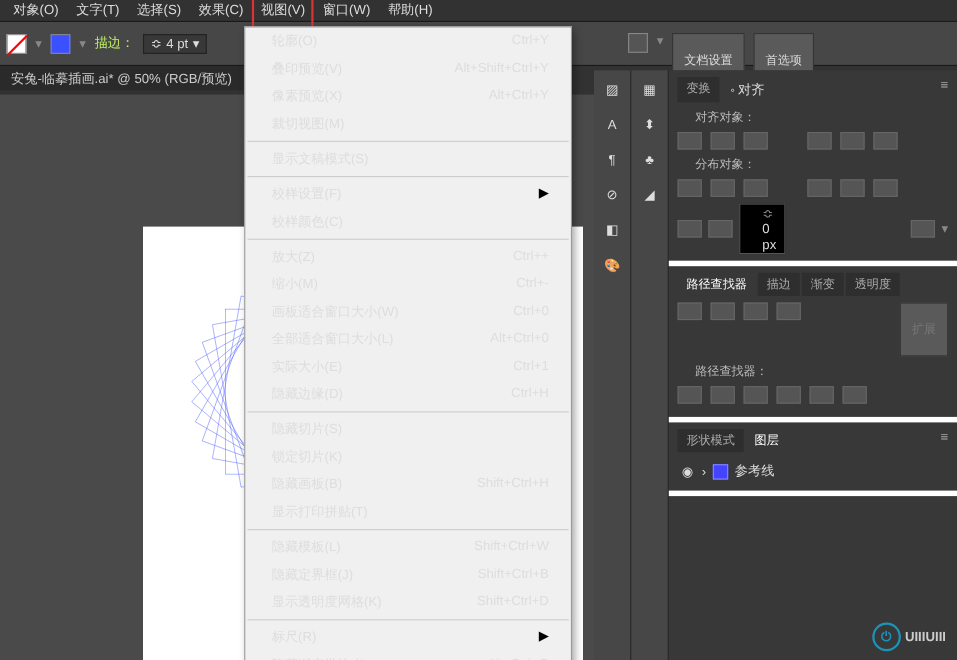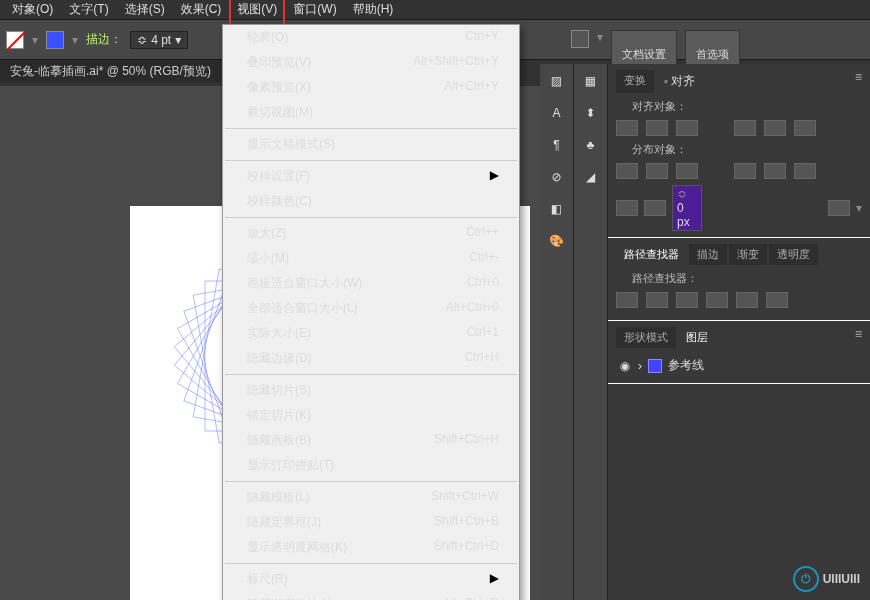--- a/index.html
+++ b/index.html
@@ -17,29 +17,29 @@
 .spiro{position:absolute;left:20px;top:20px;width:260px;height:260px}
 .dropdown{position:absolute;left:222px;top:24px;width:298px;background:#f0f0f0;border:1px solid #999;box-shadow:3px 3px 8px rgba(0,0,0,.4);z-index:100}
 .dropdown .mi{display:flex;justify-content:space-between;padding:4px 20px 4px 24px;color:#000;font-size:12px}
 .dropdown .mi.dis{color:#999}
 .dropdown hr{border:none;border-top:1px solid #ccc;margin:3px 2px}
 .dropdown .arrow{color:#000}
 .right{position:absolute;right:0;top:64px;width:330px;height:536px;background:#383838;display:flex}
 .toolstrip{width:34px;background:#474747;display:flex;flex-direction:column;align-items:center;padding-top:10px;gap:18px;border-right:1px solid #222}
 .toolstrip2{width:34px;background:#474747;display:flex;flex-direction:column;align-items:center;padding-top:10px;gap:18px;border-right:1px solid #222}
 .panels{flex:1;background:#383838;display:flex;flex-direction:column}
-.panel{border-bottom:1px solid #ffffff;padding:6px 8px}
+.panel{border-bottom:5px solid #ffffff;padding:6px 8px}
 .tabs{display:flex;gap:2px;margin-bottom:6px}
 .tab{padding:3px 8px;background:#2e2e2e;color:#aaa;font-size:11px}
 .tab.active{background:#383838;color:#fff}
 .sec-title{color:#bbb;font-size:11px;margin:4px 16px}
 .icon-row{display:flex;gap:8px;margin:6px 0}
 .ib{width:22px;height:16px;background:#555;border:1px solid #666}
 .row-sp{display:flex;align-items:center;gap:6px;font-size:11px;color:#aaa}
-.num-field{background:#4c1d95;border:1px solid #555;padding:1px 4px;color:#888;width:30px}
+.num-field{background:#000000;border:1px solid #555;padding:1px 20px;color:#888;width:30px}
 .btn{background:#5a5a5a;border:1px solid #333;padding:16px 10px;color:#ddd;font-size:11px}
 .btn.dis{color:#777}
 .layer-row{display:flex;align-items:center;gap:6px;padding:3px 2px;font-size:11px}
 .eye{width:14px;height:14px;text-align:center}
 .layer-sq{width:14px;height:14px;background:#44f;border:1px solid #88f}
 .watermark{position:absolute;right:10px;bottom:8px;color:#1a9fc9;font-size:18px;font-weight:bold;display:flex;align-items:center;gap:4px;opacity:.9}
 .wm-circle{width:26px;height:26px;border:2px solid #1a9fc9;border-radius:50%;display:flex;align-items:center;justify-content:center;color:#1a9fc9}
 .topright-btns{position:absolute;right:130px;top:30px;display:flex;gap:8px}
 svg{display:block}
 </style>
@@ -243,20 +243,27 @@
       </div>
     </div>
 
     <div class="panel">
       <div class="tabs">
         <span class="tab active">路径查找器</span>
         <span class="tab">描边</span>
         <span class="tab">渐变</span>
         <span class="tab">透明度</span>
       </div>
+      <div class="icon-row">
+        <span class="ib"></span>
+          <span class="ib"></span>
+          <span class="ib"></span>
+          <span class="ib"></span>
+        <span class="btn dis" style="margin-left:auto">扩展</span>
+      </div>
       <div class="sec-title">路径查找器：</div>
       <div class="icon-row">
         <span class="ib"></span>
           <span class="ib"></span>
           <span class="ib"></span>
           <span class="ib"></span>
           <span class="ib"></span>
           <span class="ib"></span>
       </div>
     </div>

